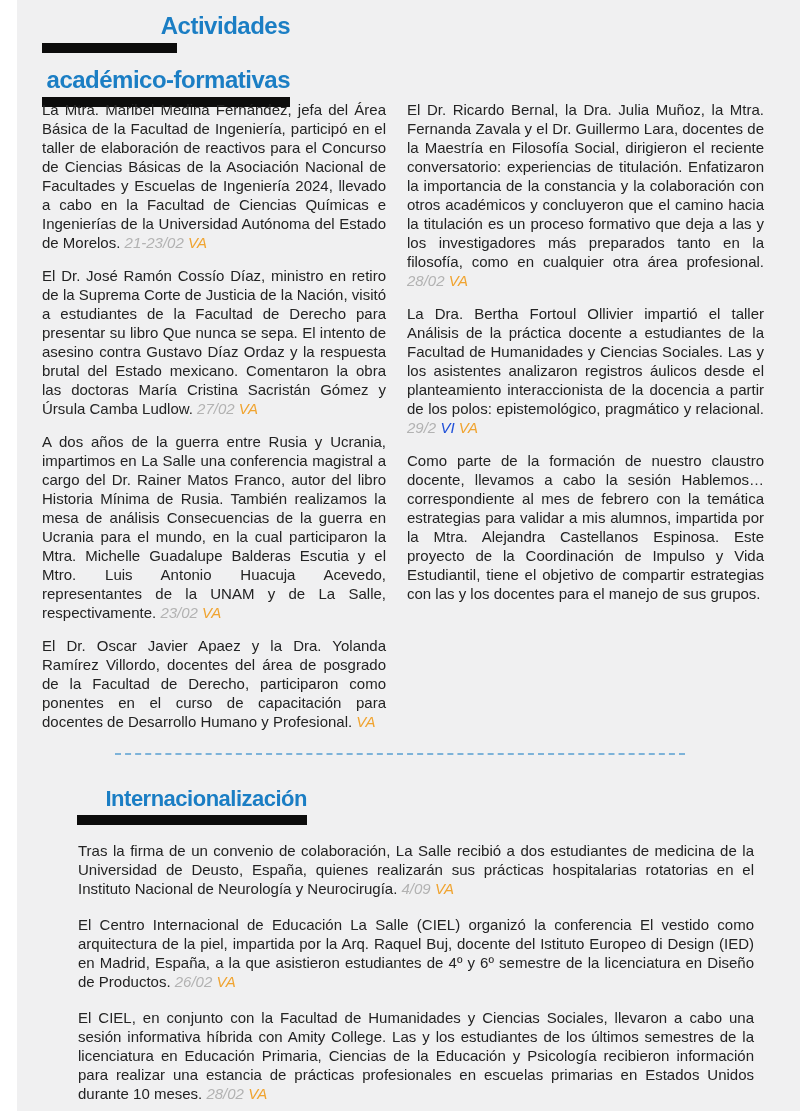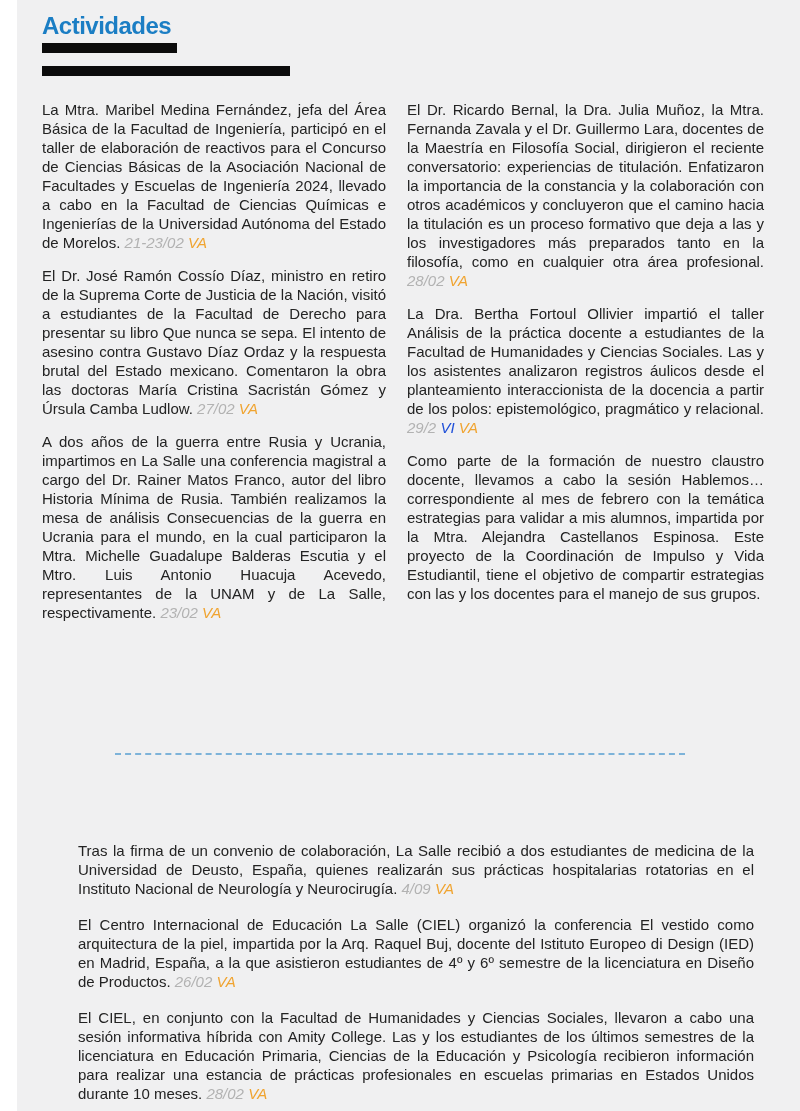--- a/index.html
+++ b/index.html
@@ -11,21 +11,21 @@
     background: #ffffff;
     overflow: hidden;
     font-family: "Liberation Sans", sans-serif;
   }
   .gray-canvas {
     position: absolute;
     left: 17px; top: 0; right: 0; bottom: 0;
     background: #f0f0f1;
   }
   
-  .section-header { position: absolute; }
+  .section-header { position: absolute; text-align: right; }
   .hdr-academico { left: 42px; top: 12px; }
   .hdr-internacional { left: 77px; top: 786px; }
   .hdr-line {
     display: block;
     color: #1b7ec4;
     font-weight: bold;
     font-size: 24px;
     line-height: 28px;
     letter-spacing: -0.5px;
   }
@@ -81,37 +81,43 @@
 </style>
 </head>
 <body>
 
 <div class="page">
   <div class="gray-canvas"></div>
 
   <div class="section-header hdr-academico">
     <span class="hdr-line">Actividades</span>
     <span class="hdr-bar bar-1"></span>
+    <span class="hdr-line">académico-formativas</span>
     <span class="hdr-bar bar-2"></span>
   </div>
 
   <div class="two-col">
     <div class="col-left">
         <p class="para"><span class="run-plain">La Mtra. Maribel Medina Fernández, jefa del Área Básica de la Facultad de Ingeniería, participó en el taller de elaboración de reactivos para el Concurso de Ciencias Básicas de la Asociación Nacional de Facultades y Escuelas de Ingeniería 2024, llevado a cabo en la Facultad de Ciencias Químicas e Ingenierías de la Universidad Autónoma del Estado de Morelos. </span><span class="run-date">21-23/02 </span><span class="run-va">VA</span></p>
         <p class="para"><span class="run-plain">El Dr. José Ramón Cossío Díaz, ministro en retiro de la Suprema Corte de Justicia de la Nación, visitó a estudiantes de la Facultad de Derecho para presentar su libro </span><span class="run-i">Que nunca se sepa. El intento de asesino contra Gustavo Díaz Ordaz y la respuesta brutal del Estado mexicano.</span><span class="run-plain"> Comentaron la obra las doctoras María Cristina Sacristán Gómez y Úrsula Camba Ludlow. </span><span class="run-date">27/02 </span><span class="run-va">VA</span></p>
         <p class="para"><span class="run-plain">A dos años de la guerra entre Rusia y Ucrania, impartimos en La Salle una conferencia magistral a cargo del Dr. Rainer Matos Franco, autor del libro </span><span class="run-i">Historia Mínima de Rusia</span><span class="run-plain">. También realizamos la mesa de análisis </span><span class="run-i">Consecuencias de la guerra en Ucrania para el mundo</span><span class="run-plain">, en la cual participaron la Mtra. Michelle Guadalupe Balderas Escutia y el Mtro. Luis Antonio Huacuja Acevedo, representantes de la UNAM y de La Salle, respectivamente. </span><span class="run-date">23/02 </span><span class="run-va">VA</span></p>
+        <p class="para"><span class="run-plain">El Dr. Oscar Javier Apaez y la Dra. Yolanda Ramírez Villordo, docentes del área de posgrado de la Facultad de Derecho, participaron como ponentes en el curso de capacitación para docentes de Desarrollo Humano y Profesional. </span><span class="run-va">VA</span></p>
       </div>
     <div class="col-right">
         <p class="para"><span class="run-plain">El Dr. Ricardo Bernal, la Dra. Julia Muñoz, la Mtra. Fernanda Zavala y el Dr. Guillermo Lara, docentes de la Maestría en Filosofía Social, dirigieron el reciente conversatorio: </span><span class="run-i">experiencias de titulación.</span><span class="run-plain"> Enfatizaron la importancia de la constancia y la colaboración con otros académicos y concluyeron que el camino hacia la titulación es un proceso formativo que deja a las y los investigadores más preparados tanto en la filosofía, como en cualquier otra área profesional. </span><span class="run-date">28/02 </span><span class="run-va">VA</span></p>
         <p class="para"><span class="run-plain">La Dra. Bertha Fortoul Ollivier impartió el taller </span><span class="run-i">Análisis de la práctica docente</span><span class="run-plain"> a estudiantes de la Facultad de Humanidades y Ciencias Sociales. Las y los asistentes analizaron registros áulicos desde el planteamiento interaccionista de la docencia a partir de los polos: epistemológico, pragmático y relacional. </span><span class="run-date">29/2 </span><span class="run-vi">VI </span><span class="run-va">VA</span></p>
         <p class="para"><span class="run-plain">Como parte de la formación de nuestro claustro docente, llevamos a cabo la sesión Hablemos… correspondiente al mes de febrero con la temática estrategias para validar a mis alumnos, impartida por la Mtra. Alejandra Castellanos Espinosa. Este proyecto de la Coordinación de Impulso y Vida Estudiantil, tiene el objetivo de compartir estrategias con las y los docentes para el manejo de sus grupos.</span></p>
       </div>
   </div>
 
   <div class="divider-dashed"></div>
 
+  <div class="section-header hdr-internacional">
+    <span class="hdr-line">Internacionalización</span>
+    <span class="hdr-bar bar-3"></span>
+  </div>
 
   <div class="full-block">
       <p class="para"><span class="run-plain">Tras la firma de un convenio de colaboración, La Salle recibió a dos estudiantes de medicina de la Universidad de Deusto, España, quienes realizarán sus prácticas hospitalarias rotatorias en el Instituto Nacional de Neurología y Neurocirugía. </span><span class="run-date">4/09 </span><span class="run-va">VA</span></p>
       <p class="para"><span class="run-plain">El Centro Internacional de Educación La Salle (CIEL) organizó la conferencia </span><span class="run-i">El vestido como arquitectura de la piel</span><span class="run-plain">, impartida por la Arq. Raquel Buj, docente del Istituto </span><span class="run-i">Europeo di Design</span><span class="run-plain"> (IED) en Madrid, España, a la que asistieron estudiantes de 4º y 6º semestre de la licenciatura en Diseño de Productos. </span><span class="run-date">26/02 </span><span class="run-va">VA</span></p>
       <p class="para"><span class="run-plain">El CIEL, en conjunto con la Facultad de Humanidades y Ciencias Sociales, llevaron a cabo una sesión informativa híbrida con </span><span class="run-i">Amity College</span><span class="run-plain">. Las y los estudiantes de los últimos semestres de la licenciatura en Educación Primaria, Ciencias de la Educación y Psicología recibieron información para realizar una estancia de prácticas profesionales en escuelas primarias en Estados Unidos durante 10 meses. </span><span class="run-date">28/02 </span><span class="run-va">VA</span></p>
     </div>
 </div>
 
 </body></html>

